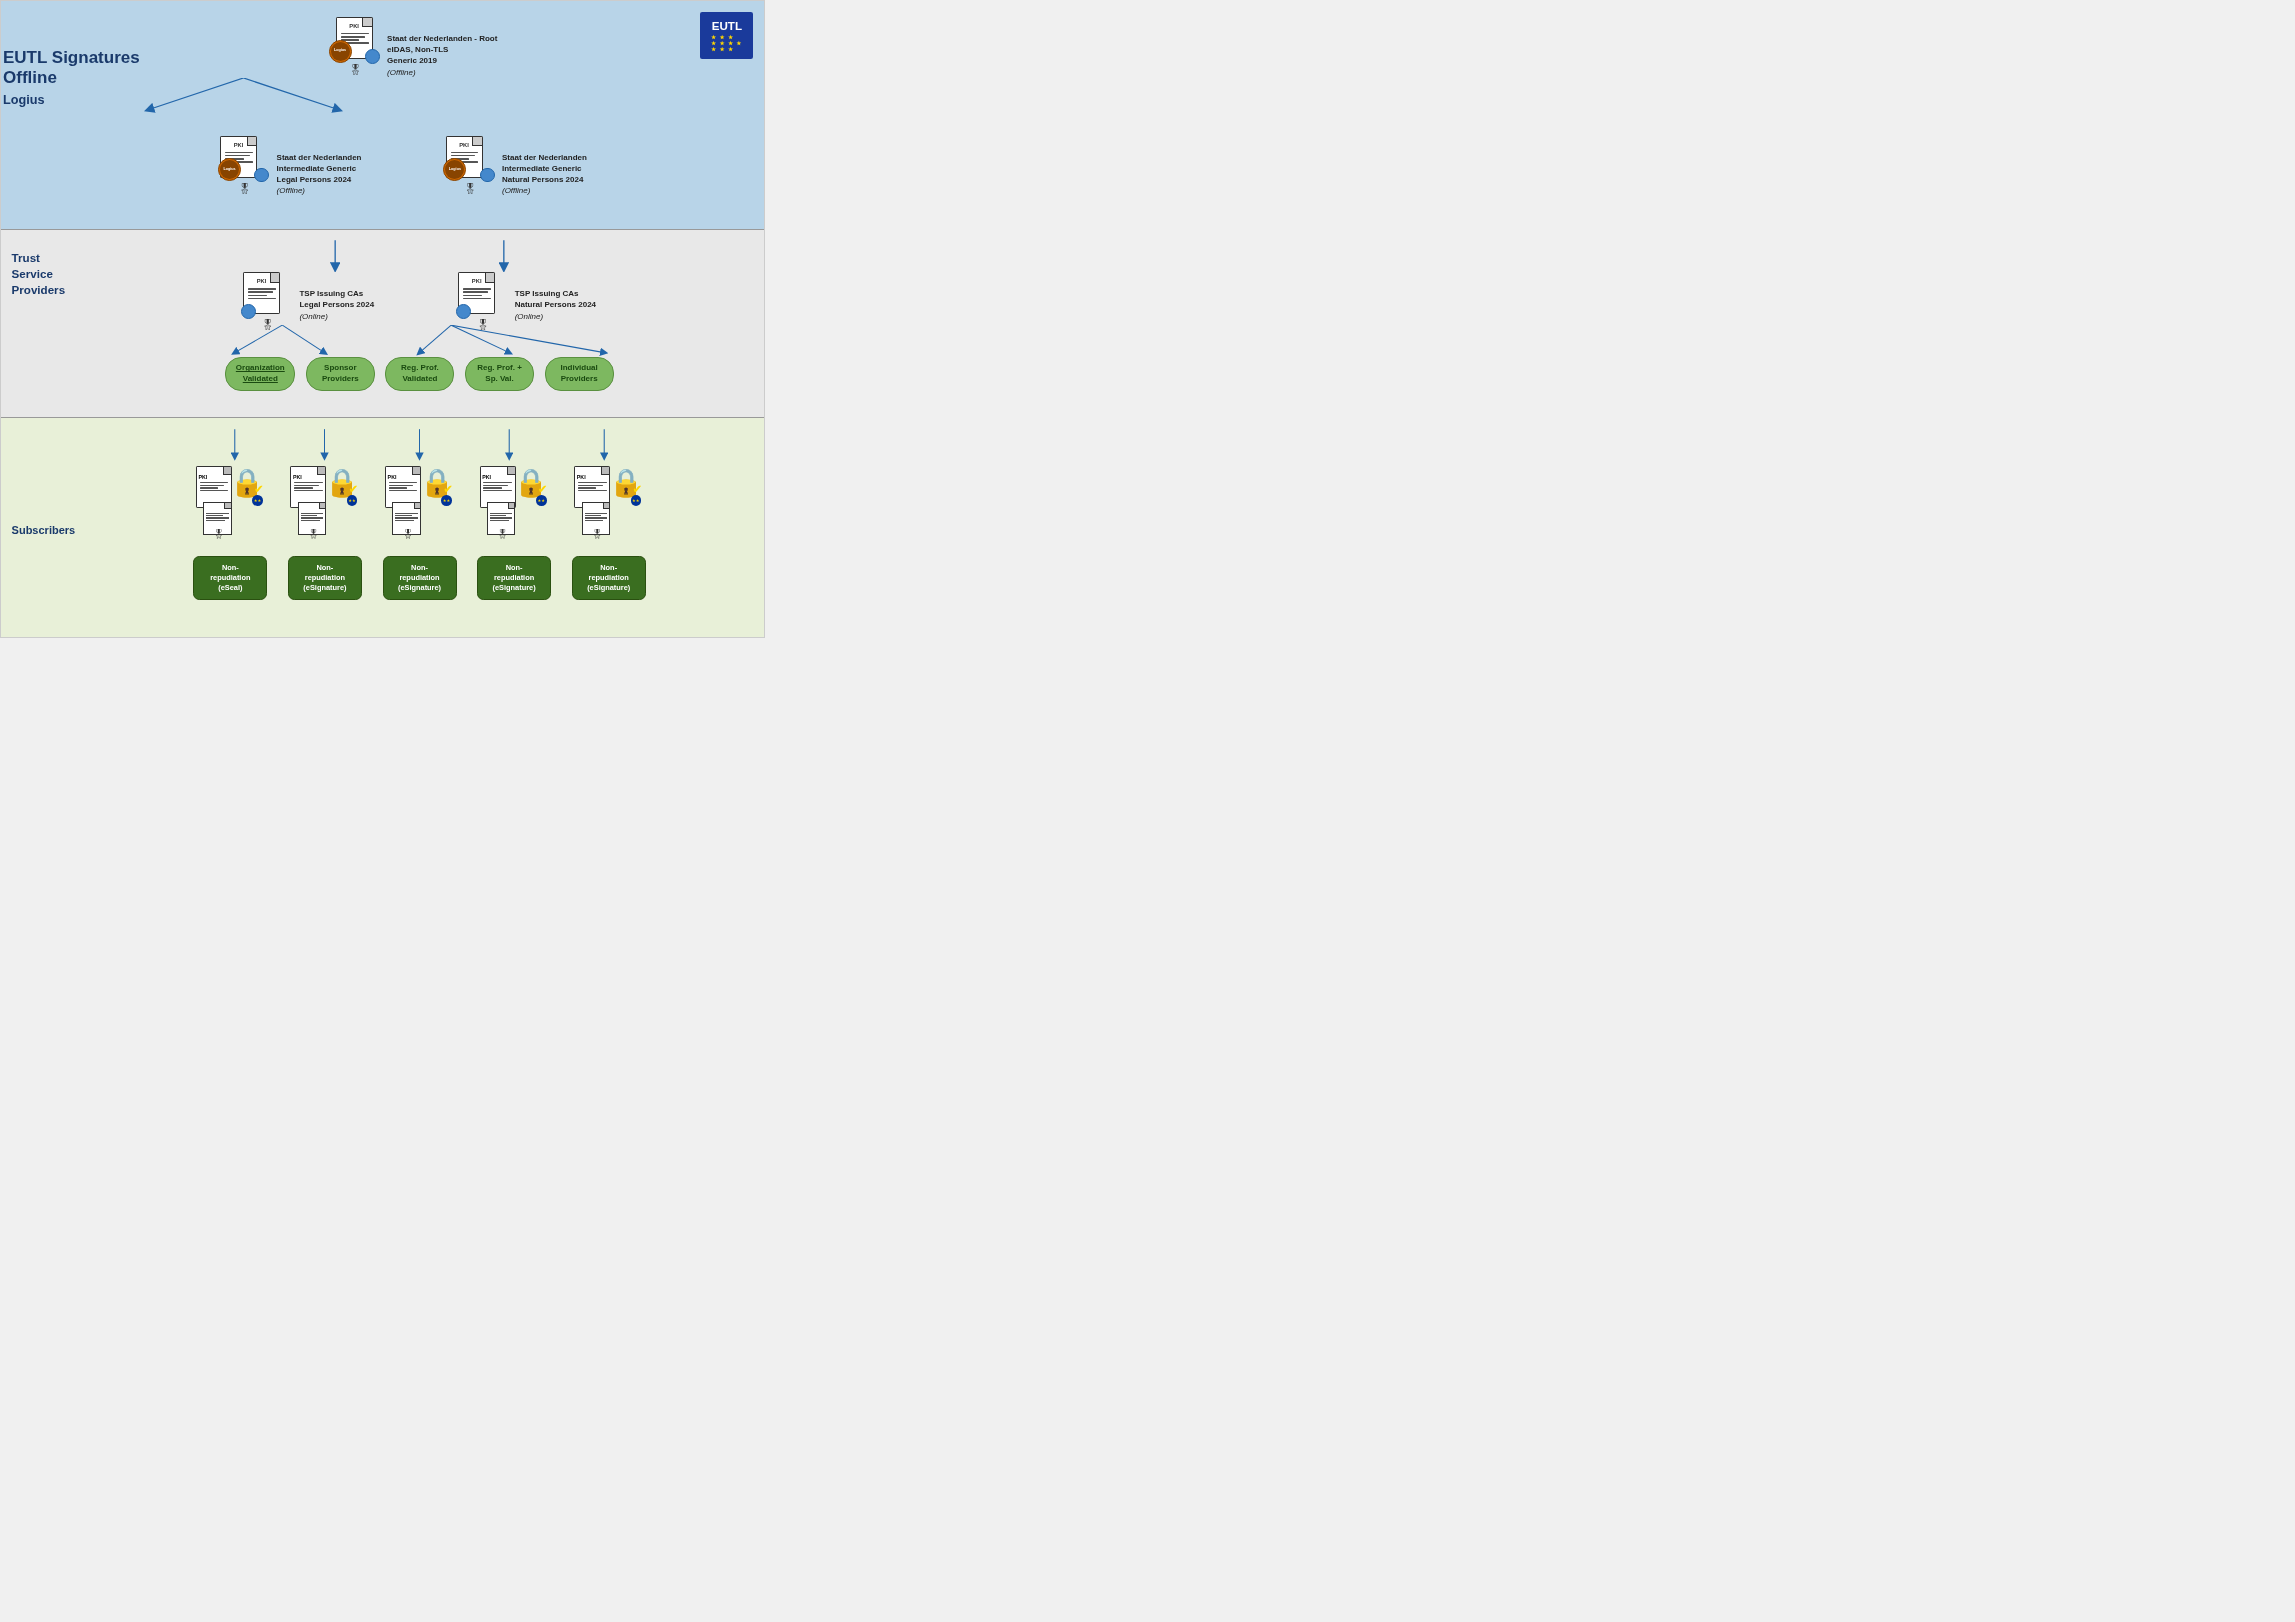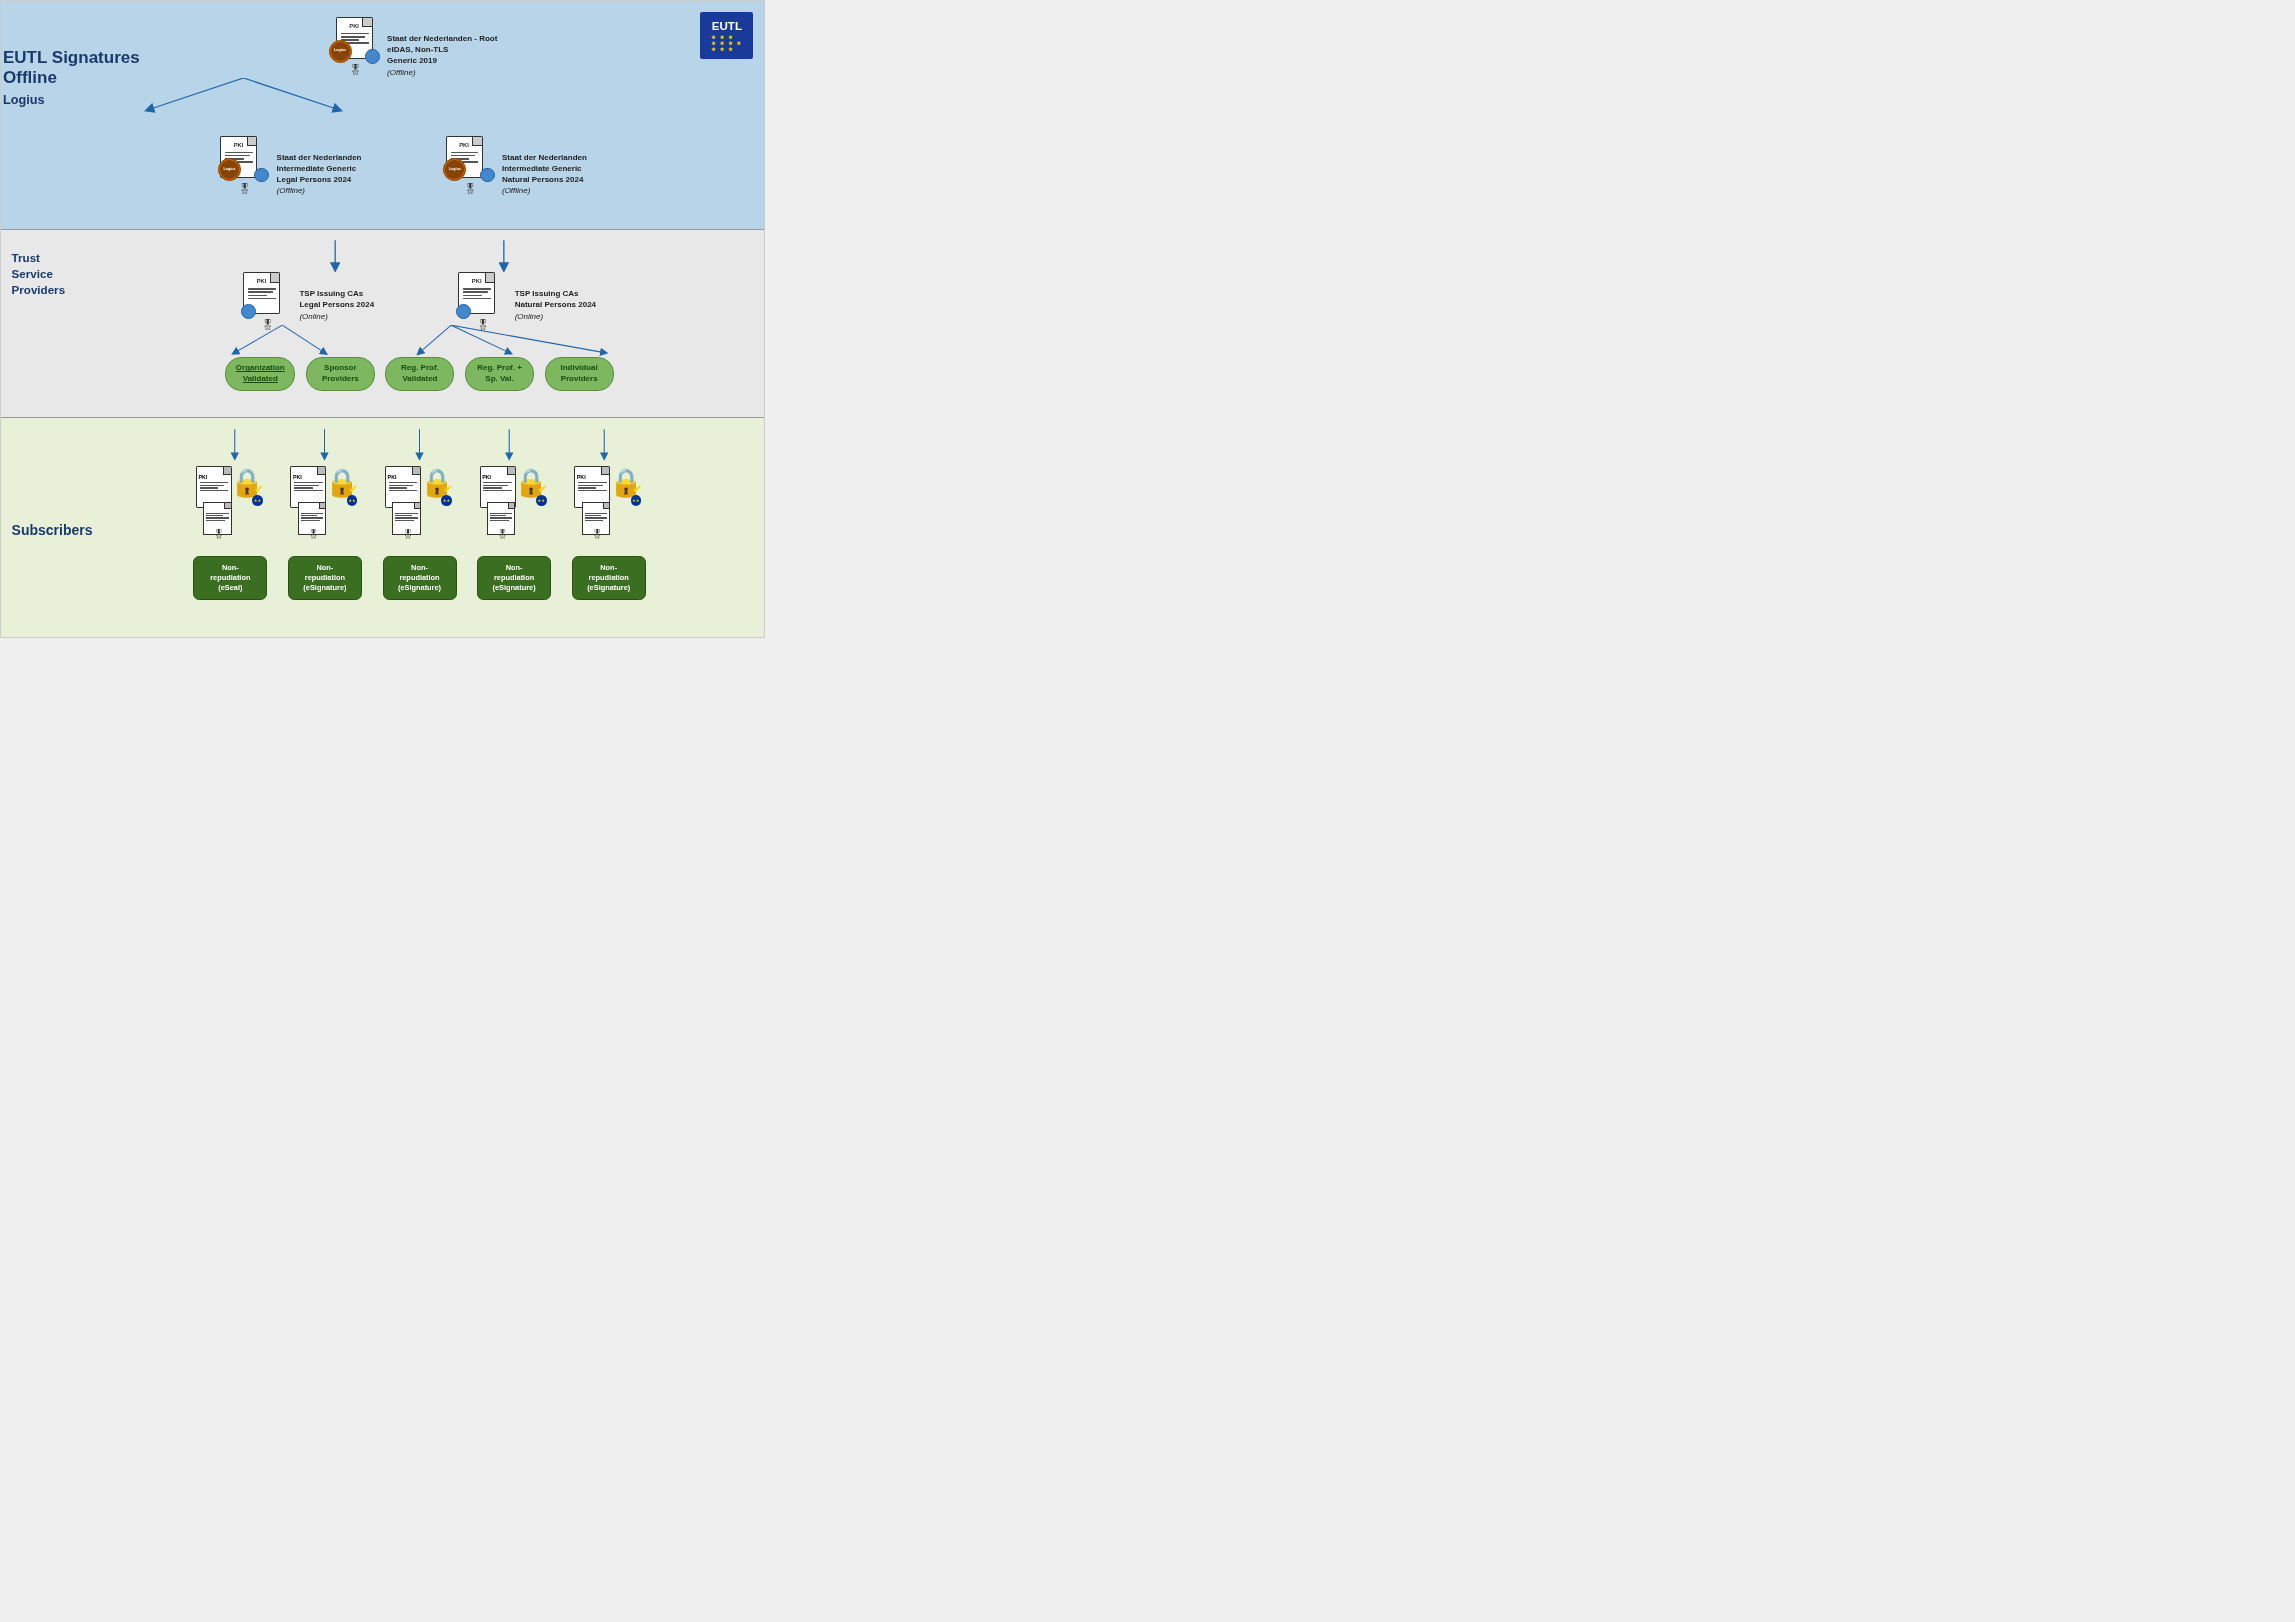--- a/index.html
+++ b/index.html
@@ -499,21 +499,21 @@
         <div class="pill" style="white-space:pre-line; line-height:1.3;"><span>Reg. Prof. +
 Sp. Val.</span></div>
         <div class="pill" style="white-space:pre-line; line-height:1.3;"><span>Individual
 Providers</span></div>
       </div>
     </div>
   </div>
 
   <div class="section-subscribers">
     <div class="section-sub-label">
-      <div class="section-label" style="font-size:14px;">Subscribers</div>
+      <div class="section-label" style="font-size:11px;">Subscribers</div>
     </div>
 
     <div class="sub-section-inner">
 
       <svg viewBox="0 0 900 60" style="width:475px; height:32px; display:block; margin:0 auto;">
         <defs>
           <marker id="arrowBlue4" markerWidth="8" markerHeight="8" refX="4" refY="4" orient="auto">
             <path d="M0,0 L8,4 L0,8 Z" fill="#2266aa"></path>
           </marker>
         </defs>

